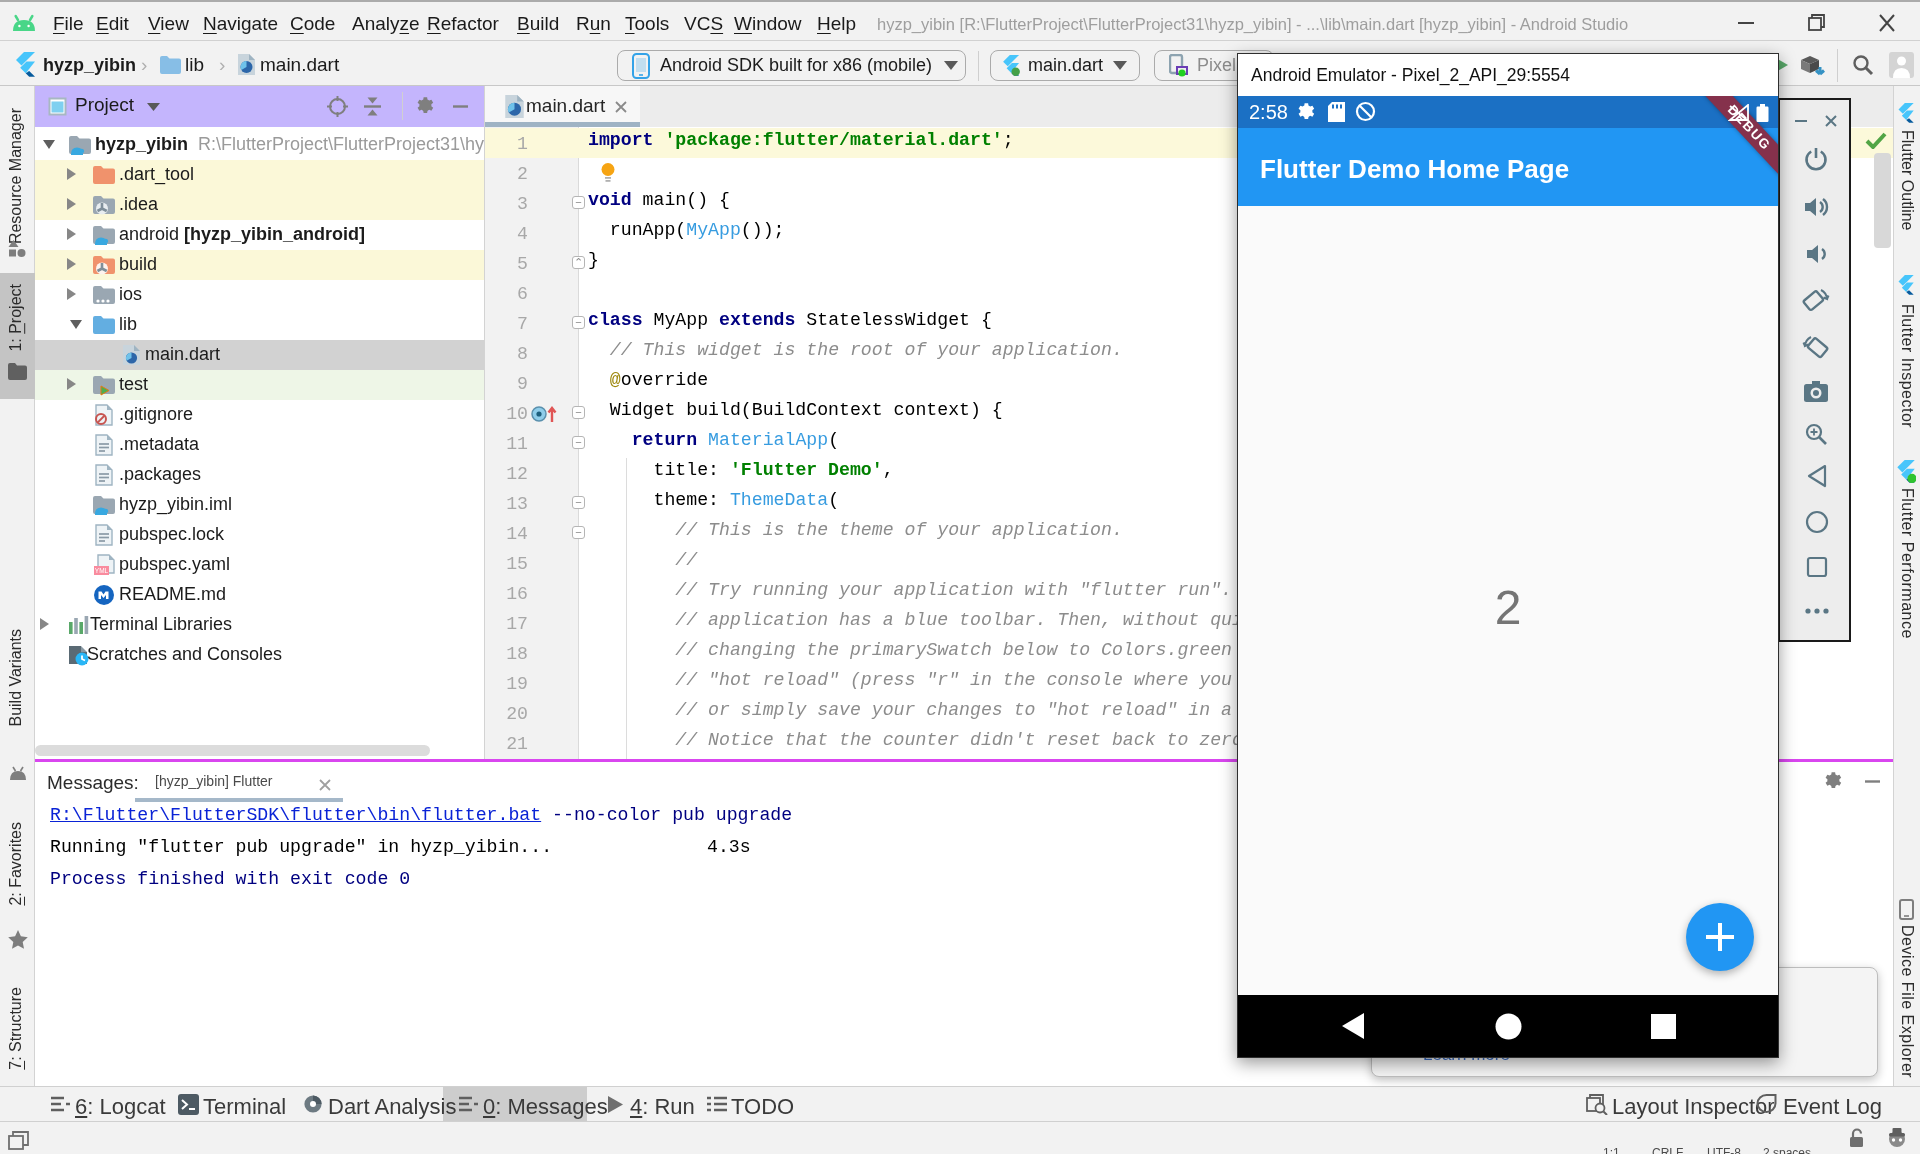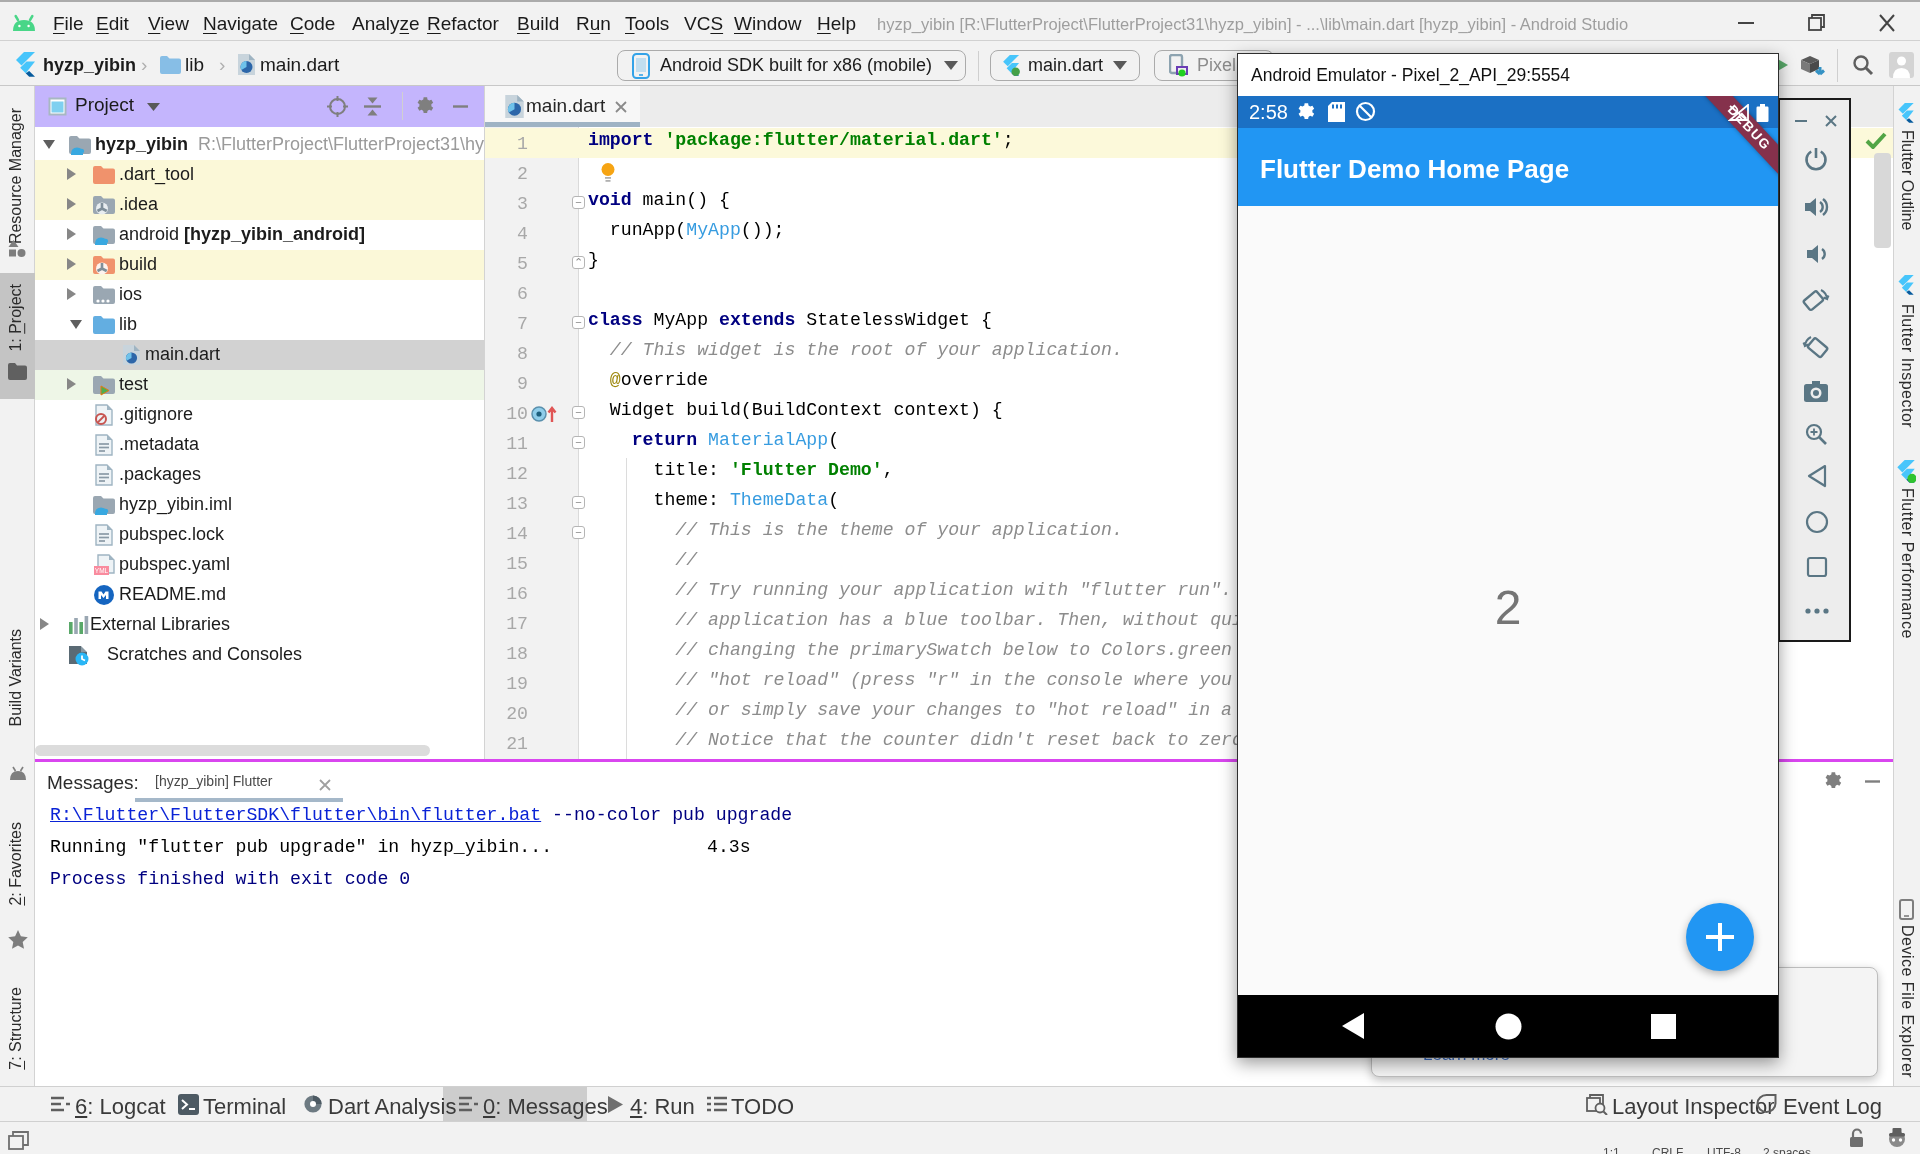--- a/index.html
+++ b/index.html
@@ -360,29 +360,29 @@
         <path d="M5.5 15 L5.5 7.5 L8.5 7.5 L10.5 10.5 L12.5 7.5 L15.5 7.5 L15.5 15 L13 15 L13 11 L10.5 14 L8 11 L8 15 Z" fill="#fff"></path>
       </svg>
     <span class="lbl" style="left:84px">README.md</span></div>
   <div class="trow" style="top:524px"><i class="arr-c" style="left:5px"></i>
     <svg class="ticon" style="left:32px" viewBox="0 0 22 22">
         <rect x="2" y="8" width="3.6" height="12" fill="#59a869"></rect>
         <rect x="7.2" y="4" width="3.6" height="16" fill="#9aa7b2"></rect>
         <rect x="12.4" y="8" width="3.6" height="12" fill="#59a869"></rect>
         <rect x="17.6" y="2" width="3.6" height="18" fill="#9aa7b2"></rect>
       </svg>
-    <span class="lbl" style="left:55px">External Libraries</span></div>
+    <span class="lbl" style="left:55px">Terminal Libraries</span></div>
   <div class="trow" style="top:554px">
     <svg class="ticon" style="left:32px" viewBox="0 0 22 22">
         <path d="M2 2 L14 2 L14 8 L20 8 L20 20 L2 20 Z" fill="#5a6a74"></path>
         <path d="M14 2 L20 8 L14 8 Z" fill="#8a9aa4"></path>
         <circle cx="15" cy="15" r="6.5" fill="#29b6f6"></circle>
         <path d="M15 11.5 L15 15 L18 16.5" stroke="#fff" stroke-width="1.8" fill="none"></path>
       </svg>
-    <span class="lbl" style="left:72px">Scratches and Consoles</span></div>
+    <span class="lbl" style="left:52px">Scratches and Consoles</span></div>
 
   <div class="abs" style="left:0;top:659px;width:395px;height:11px;background:#dcdcdc;border-radius:6px"></div>
 
   <div id="projhead">
     <svg class="abs" style="left:13px;top:11px" width="19" height="19" viewBox="0 0 19 19">
         <rect x="0.5" y="0.5" width="18" height="18" fill="#a7b8c2"></rect>
         <rect x="2.5" y="2.5" width="14" height="14" fill="#fff"></rect>
         <rect x="3.5" y="4.5" width="12" height="11" fill="#7fd0f0"></rect>
       </svg>
     <div class="abs" style="left:40px;top:8px;font-size:19px;color:#1b1b1b">Project</div>

